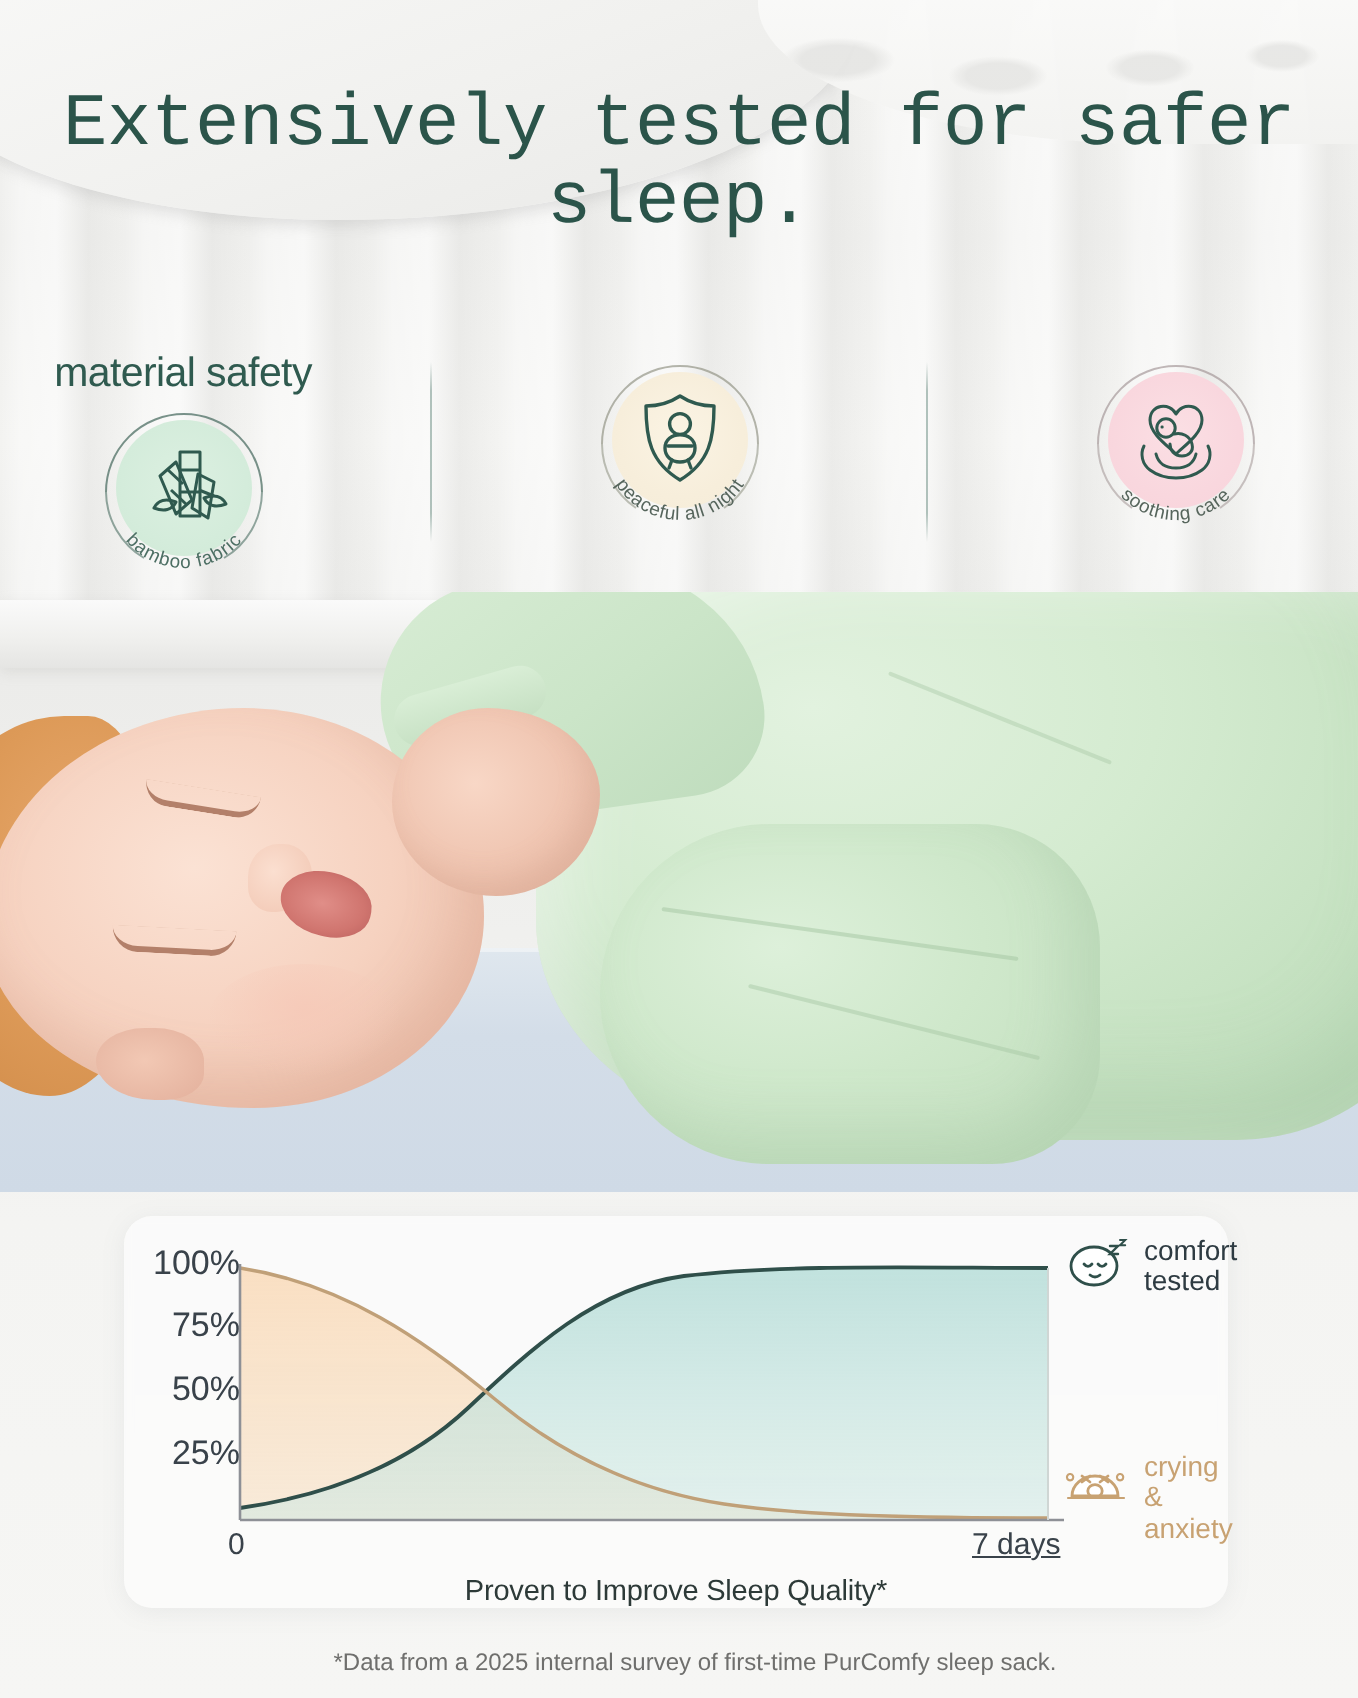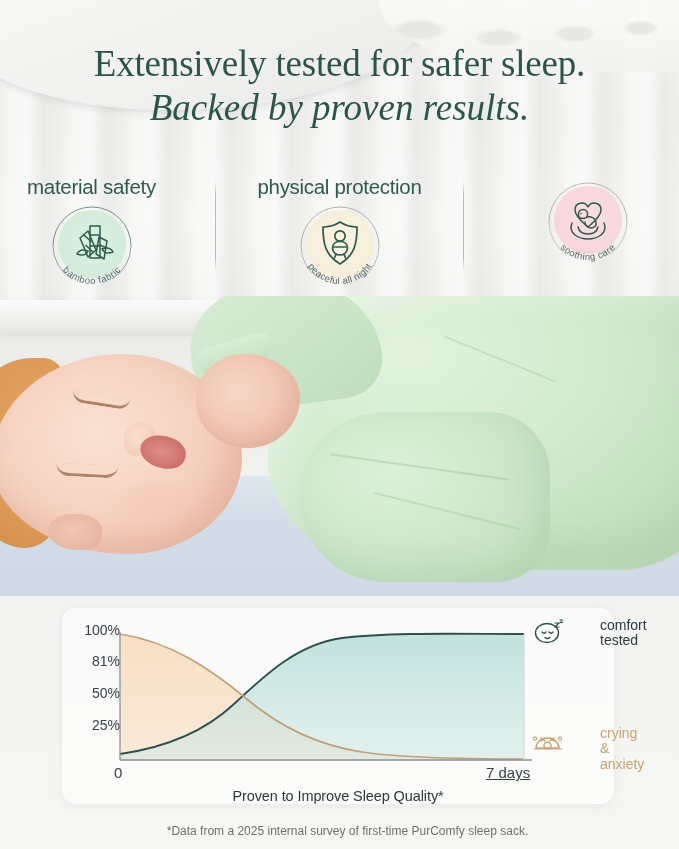--- a/index.html
+++ b/index.html
@@ -128,21 +128,21 @@
     background: rgba(164,198,162,.5); border-radius: 2px; transform: rotate(8deg); }
   .fold-b { position: absolute; left: 372px; top: 214px; width: 150px; height: 2px;
     background: rgba(164,198,162,.45); border-radius: 2px; transform: rotate(14deg); }
   .fold-c { position: absolute; left: 440px; top: 62px; width: 120px; height: 2px;
     background: rgba(164,198,162,.4); border-radius: 2px; transform: rotate(22deg); }
 
   
   .headline {
     position: absolute; left: 0; right: 0; top: 44px;
     text-align: center;
-    font-family: Liberation Serif, serif;
+    font-family: Liberation Mono, monospace;
     color: #2b544a;
     line-height: 1.06;
   }
   .headline .l1 { display: block; font-size: 37px; letter-spacing: -0.2px; }
   .headline .l2 { display: block; font-size: 37px; font-style: italic; margin-top: 5px; }
 
   
   .badges {
     position: absolute; left: 0; right: 0; top: 175px; height: 118px;
     display: flex; align-items: flex-start; justify-content: center; gap: 32px;
@@ -172,39 +172,39 @@
     position: absolute; left: 62px; top: 608px; width: 552px; height: 196px;
     background: rgba(255,255,255,0.58);
     border-radius: 14px;
     backdrop-filter: blur(2px);
     box-shadow: 0 2px 12px rgba(120,130,140,.10);
   }
   .chart-wrap { position: absolute; left: 62px; top: 608px; width: 552px; height: 196px; }
   .chart-svg { position: absolute; left: 0; top: 0; }
   .ylabels {
     position: absolute; left: 10px; top: 14px; width: 48px; height: 140px;
-    font-size: 14px; color: #39424a; text-align: right;
+    font-size: 17px; color: #39424a; text-align: right;
   }
   .ylabels span { position: absolute; right: 0; }
   .xlabel-0 { position: absolute; left: 52px; top: 156px; font-size: 15px; color: #39424a; }
   .xlabel-7 { position: absolute; left: 424px; top: 156px; font-size: 15px; color: #39424a; text-decoration: underline; }
   .chart-title {
     position: absolute; left: 0; right: 0; top: 180px; text-align: center;
     font-size: 14.5px; color: #2d3a38; letter-spacing: -0.1px;
   }
   .legend-comfort {
     position: absolute; left: 470px; top: 10px; width: 96px;
     font-size: 14px; color: #2e3b42; line-height: 1.1;
   }
   .legend-crying {
     position: absolute; left: 470px; top: 118px; width: 96px;
     font-size: 14px; color: #c8a272; line-height: 1.1;
   }
   .legend-icon { position: absolute; width: 34px; height: 28px; }
-  .legend-text { position: absolute; left: 40px; top: 0; margin-left: 28px; }
+  .legend-text { position: absolute; left: 40px; top: 0; }
 
   
   .footnote {
     position: absolute; left: 16px; right: 0; top: 824px;
     text-align: center; font-size: 12px; color: #6f6f6d;
   }
 </style>
 </head>
 <body>
 
@@ -232,21 +232,20 @@
     <div class="eye-l"></div>
     <div class="eye-r"></div>
     <div class="nose"></div>
     <div class="mouth"></div>
     <div class="ear"></div>
     <div class="hand"></div>
   </div>
 
   <div class="headline">
     <span class="l1">Extensively tested for safer sleep.</span>
-    <span class="l2">Backed by proven results.</span>
   </div>
 
   <div class="badges">
 
     <div class="badge">
       <div class="badge-title">material safety</div>
       <div class="badge-art">
         <div class="badge-disc disc-green"></div>
         <svg class="badge-arc" viewBox="0 0 100 86">
           <defs>
@@ -273,21 +272,20 @@
             <path d="M22 34 c-5 -2 -9 -1 -11 3 c5 2 9 1 11 -3 Z"></path>
             <path d="M36 32 c5 -2 9 -1 11 3 c-5 2 -9 1 -11 -3 Z"></path>
           </g>
         </svg>
       </div>
     </div>
 
     <div class="divider"></div>
 
     <div class="badge">
-      <div class="badge-title">physical protection</div>
       <div class="badge-art">
         <div class="badge-disc disc-cream"></div>
         <svg class="badge-arc" viewBox="0 0 100 86">
           <defs>
               <path id="arc2b" d="M 12,40 A 38,38 0 0 0 88,40" fill="none"></path>
             </defs>
           <path d="M 11,40 A 39,39 0 0 1 89,40" fill="none" stroke="#8d8f80" stroke-width="1" opacity="0.65"></path>
           <path d="M 11,40 A 39,39 0 0 0 28,72" fill="none" stroke="#8d8f80" stroke-width="1" opacity="0.55"></path>
           <path d="M 89,40 A 39,39 0 0 1 72,72" fill="none" stroke="#8d8f80" stroke-width="1" opacity="0.55"></path>
           <text font-size="9.5" fill="#56655c" font-family="Liberation Sans, sans-serif" letter-spacing="0.3">
@@ -360,21 +358,21 @@
       <path d="M58,146 C100,140 140,126 172,96 C204,66 236,36 280,30 C330,24 400,26 462,26" fill="none" stroke="#2f4f4a" stroke-width="1.9"></path>
       <path d="M58,26 C110,34 150,62 186,92 C222,122 260,138 300,144 C340,150 400,151 462,151" fill="none" stroke="#c0a078" stroke-width="1.7"></path>
 
       <line x1="58" y1="24" x2="58" y2="152" stroke="#8e9096" stroke-width="1.3"></line>
       <line x1="58" y1="152" x2="470" y2="152" stroke="#8e9096" stroke-width="1.3"></line>
       <line x1="462" y1="26" x2="462" y2="152" stroke="#cfd6d4" stroke-width="1"></line>
     </svg>
 
     <div class="ylabels">
       <span style="top:0px">100%</span>
-      <span style="top:31px">81%</span>
+      <span style="top:31px">75%</span>
       <span style="top:63px">50%</span>
       <span style="top:95px">25%</span>
     </div>
 
     <div class="xlabel-0">0</div>
     <div class="xlabel-7">7 days</div>
 
     <div class="chart-title">Proven to Improve Sleep Quality*</div>
 
     <div class="legend-comfort">

